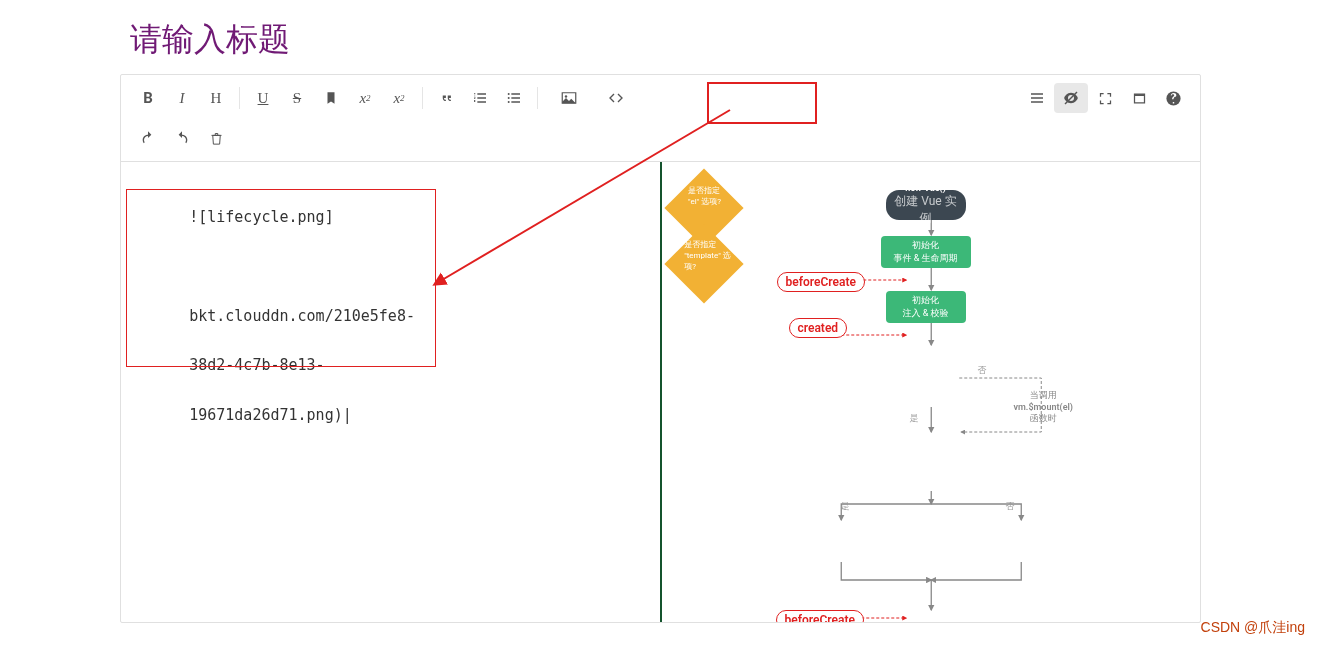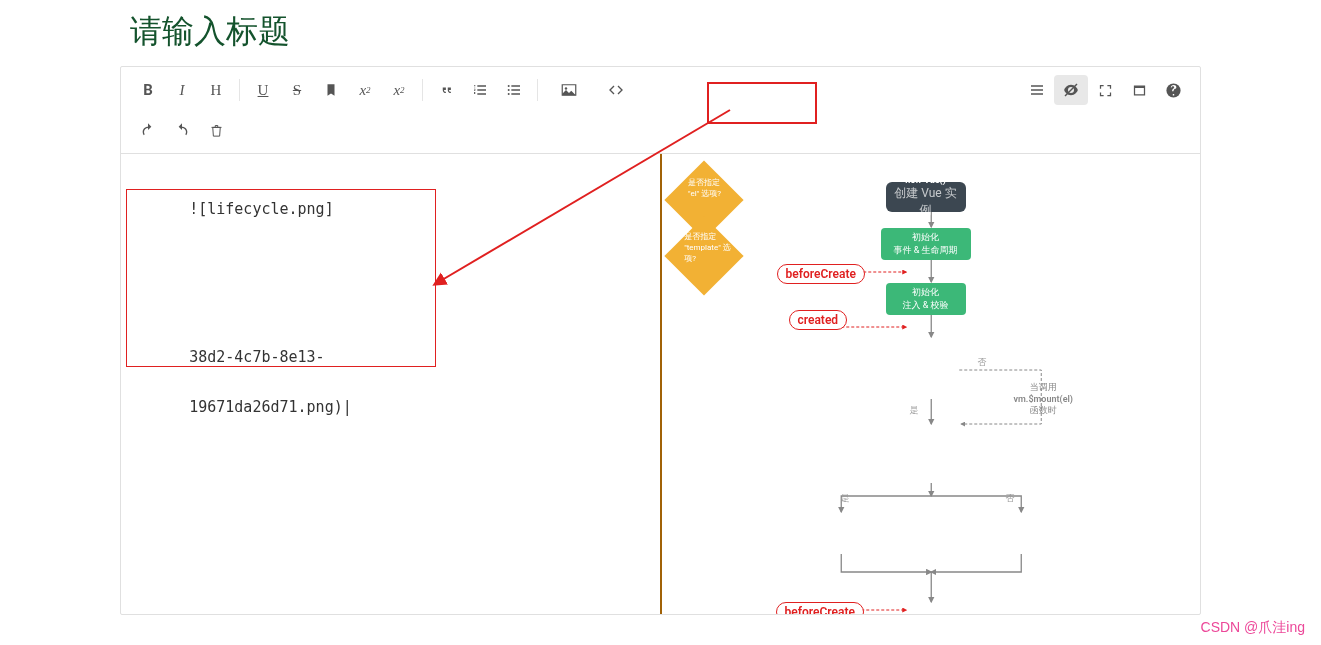--- a/index.html
+++ b/index.html
@@ -7,24 +7,25 @@
     margin: 0;
     font-family: -apple-system, BlinkMacSystemFont, "Segoe UI", Roboto, sans-serif;
     background: #fff;
     width: 1321px;
     height: 645px;
     overflow: hidden;
     position: relative;
   }
   .title-input {
     font-size: 32px;
-    color: #14532d;
+    color: #701a75;
     padding: 10px 0 12px 130px;
     font-family: "Songti SC", SimSun, serif;
     font-weight: 500;
+    margin-top: 8px;
   }
   .page-card {
     border: 1px solid #e0e0e0;
     margin: 0 120px 0 120px;
     border-radius: 2px;
   }
   .toolbar {
     padding: 8px 10px 8px 10px;
     border-bottom: 1px solid #e0e0e0;
     display: flex;
@@ -53,21 +54,21 @@
   .hl-tool { top: 82px; left: 707px; width: 110px; height: 42px; }
   .hl-code { top: 189px; left: 126px; width: 310px; height: 178px; border-width:1.5px; }
   .active-badge {
     background: #e8e8e8;
     border-radius: 4px;
   }
   .spacer { flex: 1; }
   .editor-body { display: flex; height: 460px; }
   .pane-left {
     flex: 1;
-    border-right: 2px solid #a16207;
+    border-right: 2px solid #14532d;
     padding: 18px 14px;
     font-family: Consolas, Menlo, monospace;
     font-size: 15px;
     color: #333;
     line-height: 1.65;
     white-space: pre-wrap;
     word-break: break-all;
   }
   .pane-right {
     flex: 1;
@@ -81,38 +82,38 @@
   .arrow-svg {
     position:absolute;
     top: 100px; left: 430px;
     width: 360px; height: 200px;
     pointer-events:none;
   }
   .watermark {
     position:absolute;
     right:16px; bottom:8px;
     font-size:14px;
-    color:#ec4899;
+    color:#c2410c;
     font-family: Arial, sans-serif;
   }
   
   .flow { position:relative; width:100%; height:460px; }
   .flow svg { position:absolute; top:0; left:0; }
   .node {
     position:absolute;
     color:#fff;
     font-size:9px;
     text-align:center;
     display:flex;
     flex-direction:column;
     justify-content:center;
     align-items:center;
     padding:4px 6px;
   }
-  .rect-dark { background:#3c4751; border-radius:6px;justify-content:center; }
+  .rect-dark { background:#3c4751; border-radius:13px;justify-content:center; }
   .rect-green { background:#3cb878; border-radius:4px; }
   .diamond {
     background:#f2b134;
     transform: rotate(45deg);
     width:56px; height:56px;
   }
   .diamond > div { transform: rotate(-45deg); font-size:8px; color:#fff; }
   .hook {
     position:absolute;
     border:1.5px solid #e02020;
@@ -235,21 +236,21 @@
             <path fill="none" stroke="currentColor" stroke-width="1.6" d="M6 7h12l-1 14H7L6 7zM4 7h16M10 4h4v3h-4z"></path>
           </svg>
       </div>
     </div>
   </div>
 
   <div class="editor-body">
     <div class="pane-left">
       <span>![lifecycle.png]</span><br>
       <br>
-      <br>
+      <span>bkt.clouddn.com/210e5fe8-</span><br>
       <span>38d2-4c7b-8e13-</span><br>
       <span>19671da26d71.png)|</span>
     </div>
 
     <div class="pane-right">
       <div class="flow">
         <svg width="100%" height="100%" viewBox="0 0 500 460">
           <defs>
             <marker id="ah" viewBox="0 0 10 10" refX="8" refY="5" markerWidth="5" markerHeight="5" orient="auto">
                 <path d="M0 0L10 5L0 10z" fill="#888"></path>

